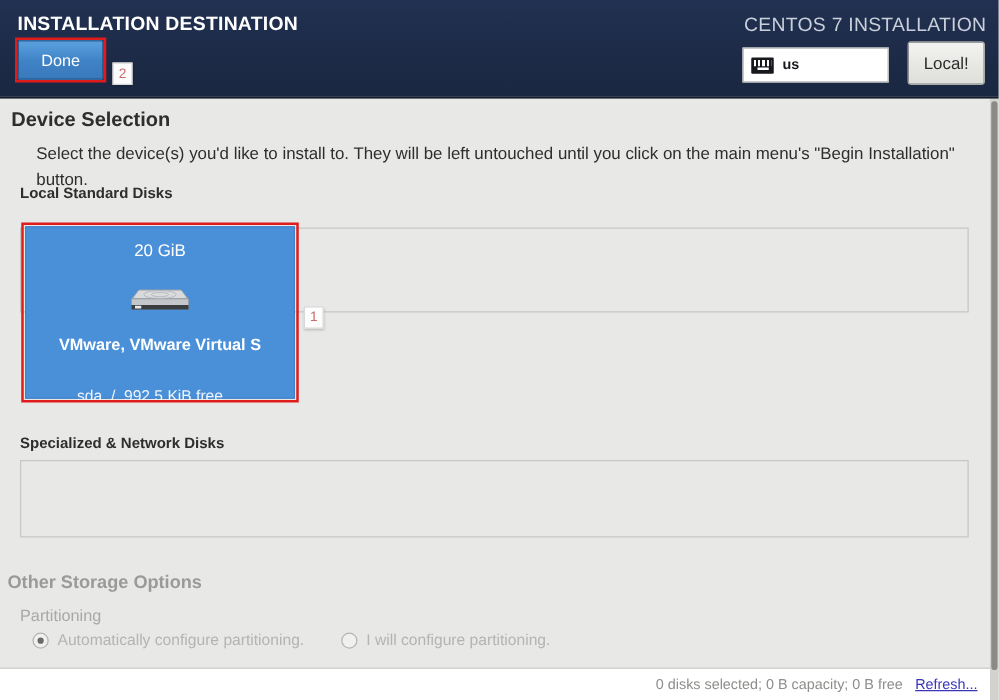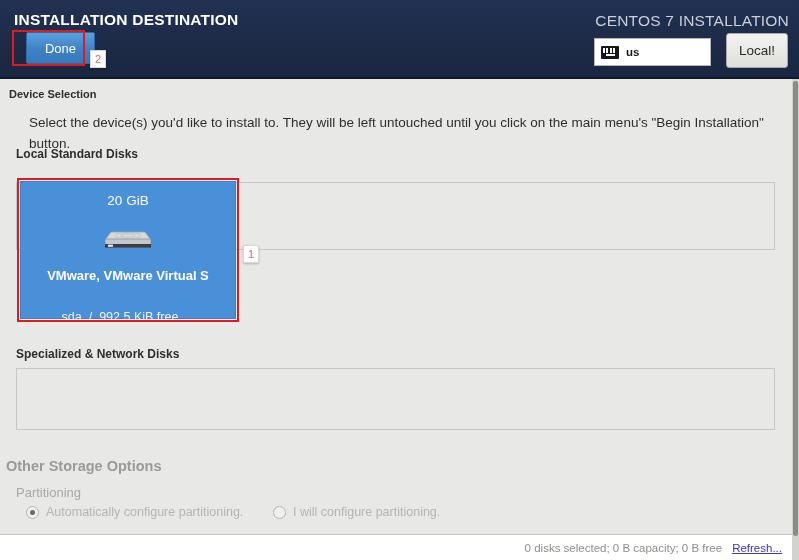--- a/index.html
+++ b/index.html
@@ -19,21 +19,21 @@
   }
   .header-title {
     position: absolute; left: 14px; top: 11px;
     font-size: 15.5px; font-weight: bold; letter-spacing: .2px;
     color: #ffffff;
   }
   .header-brand {
     position: absolute; right: 10px; top: 12px;
     font-size: 15.5px; color: #c9cfdb; letter-spacing: .2px;
   }
-  .done-wrap { position: absolute; left: 14px; top: 32px; padding-left: 12px; }
+  .done-wrap { position: absolute; left: 14px; top: 32px; }
   .done-btn {
     width: 69px; height: 32px;
     background: linear-gradient(180deg, #5ba0de 0%, #3f83c6 52%, #3879ba 100%);
     border: 1px solid #2f6aa5;
     border-radius: 2px;
     color: #ffffff; font-size: 13px;
     display: flex; align-items: center; justify-content: center;
     cursor: pointer;
   }
   .annot-red {
@@ -74,21 +74,21 @@
     border: 1px solid #a9a9a5; border-radius: 3px;
     color: #2b2b2b; font-size: 13.5px;
     display: flex; align-items: center; justify-content: center;
     cursor: pointer;
   }
 
   
   .body { position: absolute; left: 0; top: 79px; width: 792px; height: 481px; background: #e8e8e6; }
 
   .sec-title {
-    position: absolute; font-size: 11px; font-weight: bold; color: #2e2e2e;
+    position: absolute; font-size: 16px; font-weight: bold; color: #2e2e2e;
   }
   .desc {
     position: absolute; left: 29px; top: 33px; width: 740px;
     font-size: 13.5px; color: #2e2e2e; line-height: 21px;
   }
   .sub-label {
     position: absolute; font-size: 12px; font-weight: bold; color: #2e2e2e;
   }
 
   .disk-panel {

